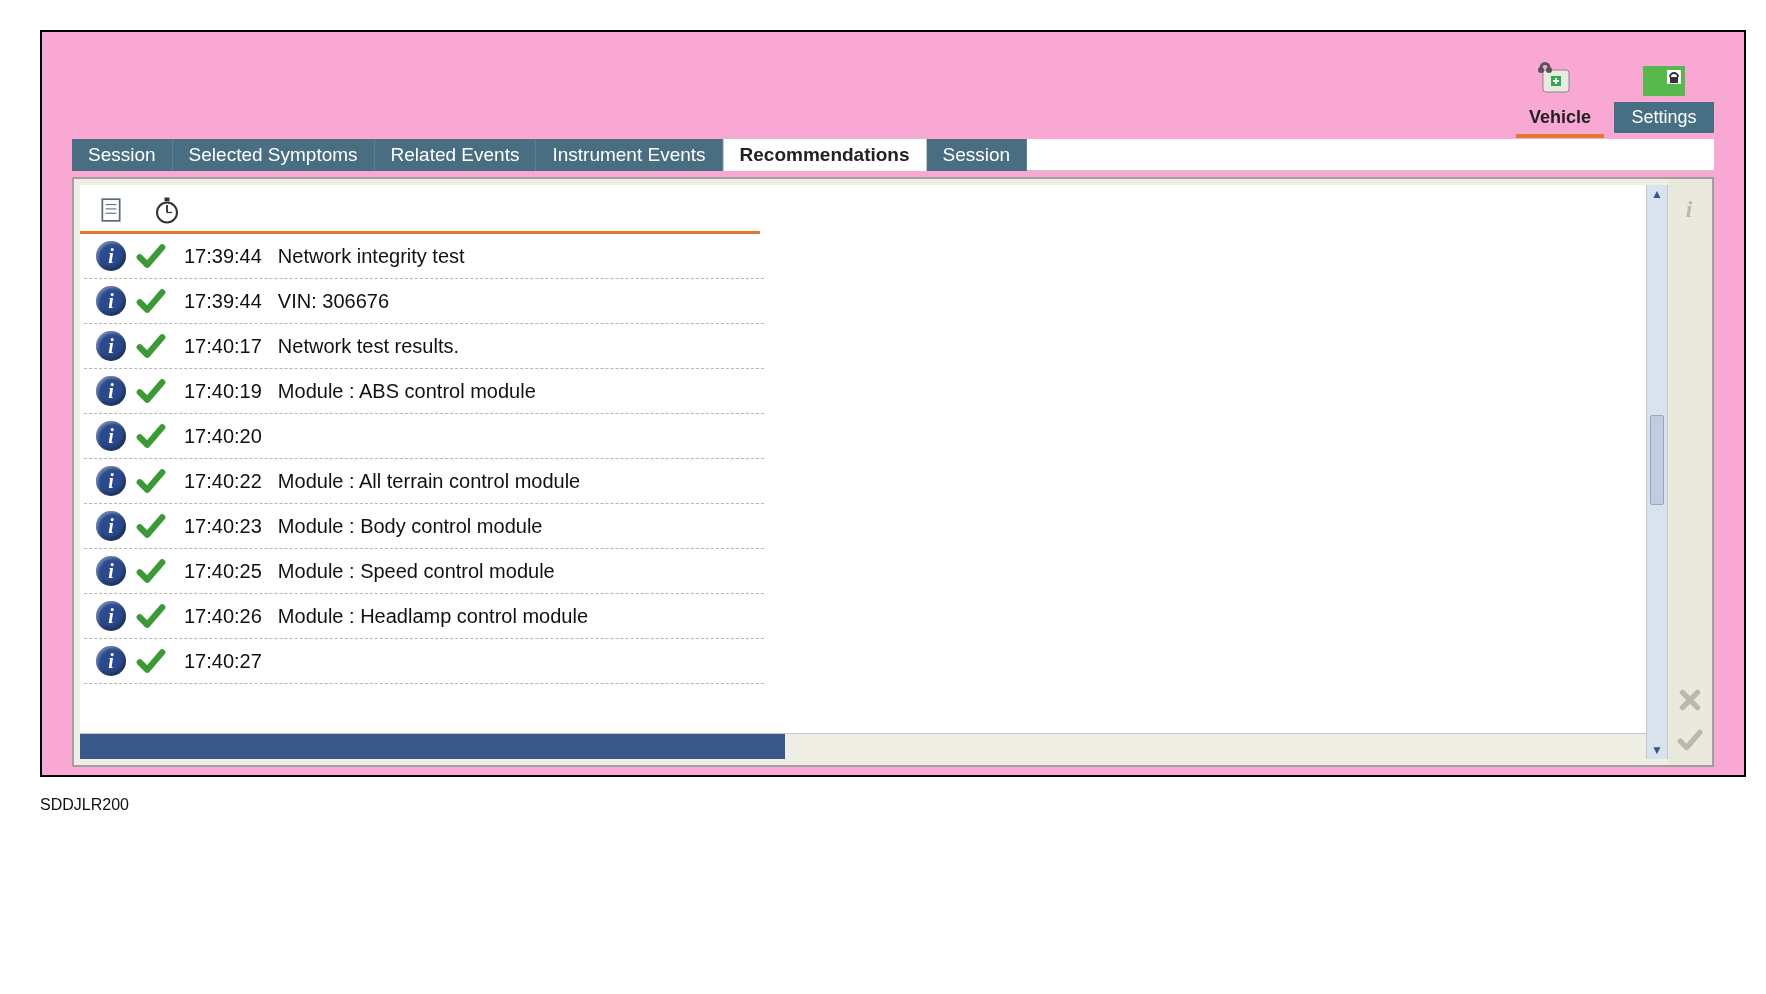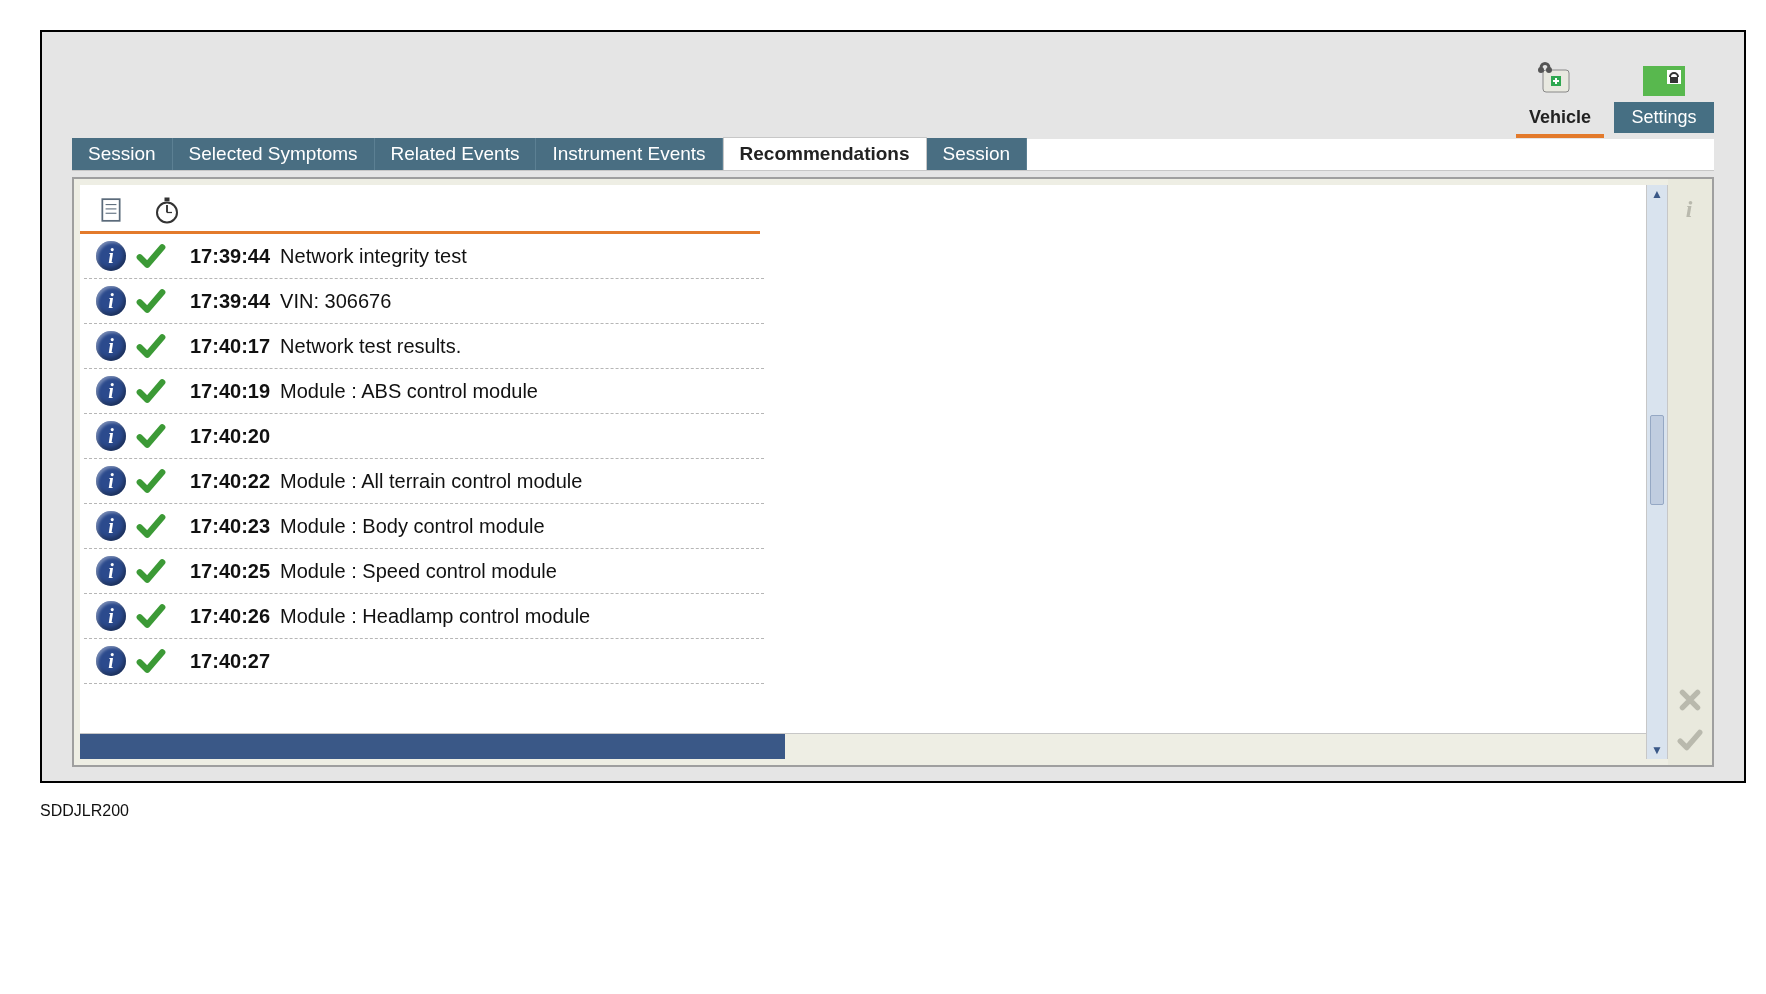--- a/index.html
+++ b/index.html
@@ -1,38 +1,38 @@
 <!DOCTYPE html>
 <html><head>
   <meta charset="utf-8">
   <style>
     * { box-sizing: border-box; margin: 0; padding: 0; }
     body { font-family: Arial, Helvetica, sans-serif; background: #fff; padding: 30px 20px 10px 40px; }
-    .outer-frame { border: 2px solid #000; padding: 24px 30px 14px 30px; background:#e5e5e5; }
+    .outer-frame { border: 2px solid #000; padding: 24px 30px 8px 30px; background:#f9a8d4; }
     .topbar { display:flex; justify-content:flex-end; align-items:flex-end; gap:4px; margin-bottom:6px;}
     .topbar-item { display:flex; flex-direction:column; align-items:center; width:100px; cursor:pointer;}
     .topbar-item .icon-wrap { height:44px; display:flex; align-items:flex-end; justify-content:center; margin-bottom:2px;}
     .topbar-item .label { font-size:18px; color:#fff; background:#406070; padding:5px 10px; width:100%; text-align:center; font-weight:500;}
     .topbar-item.active .label { color:#222; background:transparent; font-weight:bold;}
     .topbar-item.active { position:relative;}
     .topbar-item.active::after{ content:""; position:absolute; bottom:-5px; left:6px; right:6px; height:4px; background:#e37a2b;}
     .topbar-item:not(.active) .label { background:#466f83; }
 
-    .tabs-row { display:flex; align-items:flex-end; height:32px; background:#fff; border-bottom:1px solid #c7c7c7; }
+    .tabs-row { display:flex; align-items:center; height:32px; background:#fff; border-bottom:1px solid #c7c7c7; }
     .tab { padding:5px 16px; font-size:19px; color:#fff; background:#496e82; cursor:pointer; display:flex; align-items:center; border-right:1px solid #5c8093;}
     .tab.active { background:#fff; color:#222; font-weight:bold; border-top:1px solid #c7c7c7; border-left:1px solid #c7c7c7; border-right:1px solid #c7c7c7;}
     .main-area { display:flex; border:2px solid #9f9f9f; background:#eeeee4; margin-top:6px; height:590px;}
     .list-panel { flex:1; background:#fff; margin:6px 0 0 6px; display:flex; flex-direction:column; position:relative; overflow:hidden;}
     .header-row { display:flex; align-items:center; gap:26px; padding:10px 16px 6px 16px; border-bottom:3px solid #e37a2b; width:680px;}
     .rows-wrap { flex:1; overflow:hidden; padding:0 4px; }
     .row { display:flex; align-items:center; gap:10px; padding:7px 12px; border-bottom:1px dashed #b6b6b6; font-size:20px; color:#111; width:680px;}
     .info-badge { width:30px; height:30px; background:#2b4a8d; border-radius:50%; display:flex; align-items:center; justify-content:center; color:#fff; font-style:italic; font-family:Georgia,serif; font-size:20px; font-weight:bold; flex-shrink:0; box-shadow:inset -2px -3px 4px rgba(0,0,0,.35), inset 2px 2px 3px rgba(255,255,255,.35);}
     .check { width:30px; height:30px; flex-shrink:0;}
-    .time { font-weight:bold; margin-left:14px; white-space:nowrap;}
-    .desc { }
+    .time { font-weight:normal; margin-left:8px; white-space:nowrap;}
+    .desc { margin-left:6px;}
     .hscroll { height:26px; background:#eeeee4; border-top:1px solid #c7c7c7; display:flex; align-items:stretch; margin:0 0 6px 6px;}
     .hscroll .thumb { background:#3a5887; width:45%; height:100%; }
     .vscroll { width:22px; background:#d9e3ee; margin:6px 0 6px 0; position:relative; border-left:1px solid #c7c7c7; border-right:1px solid #c7c7c7;}
     .vscroll .arrow { position:absolute; left:0; right:0; height:18px; display:flex; align-items:center; justify-content:center; font-size:12px; color:#3a5887;}
     .vscroll .arrow.up{ top:0;} .vscroll .arrow.down{ bottom:0;}
     .vscroll .track-thumb{ position:absolute; top:40%; left:3px; right:3px; height:90px; background:#c0cde0; border:1px solid #95a8c4; border-radius:2px;}
     .side-tools { width:44px; background:#e9e9dd; display:flex; flex-direction:column; align-items:center; justify-content:space-between; padding:14px 0 10px 0;}
     .side-tools .grp { display:flex; flex-direction:column; gap:10px;}
     .tool { width:30px; height:30px; opacity:.45; cursor:pointer; display:flex; align-items:center; justify-content:center;}
     .footer-label { font-size:16px; color:#111; margin-top:19px; }

